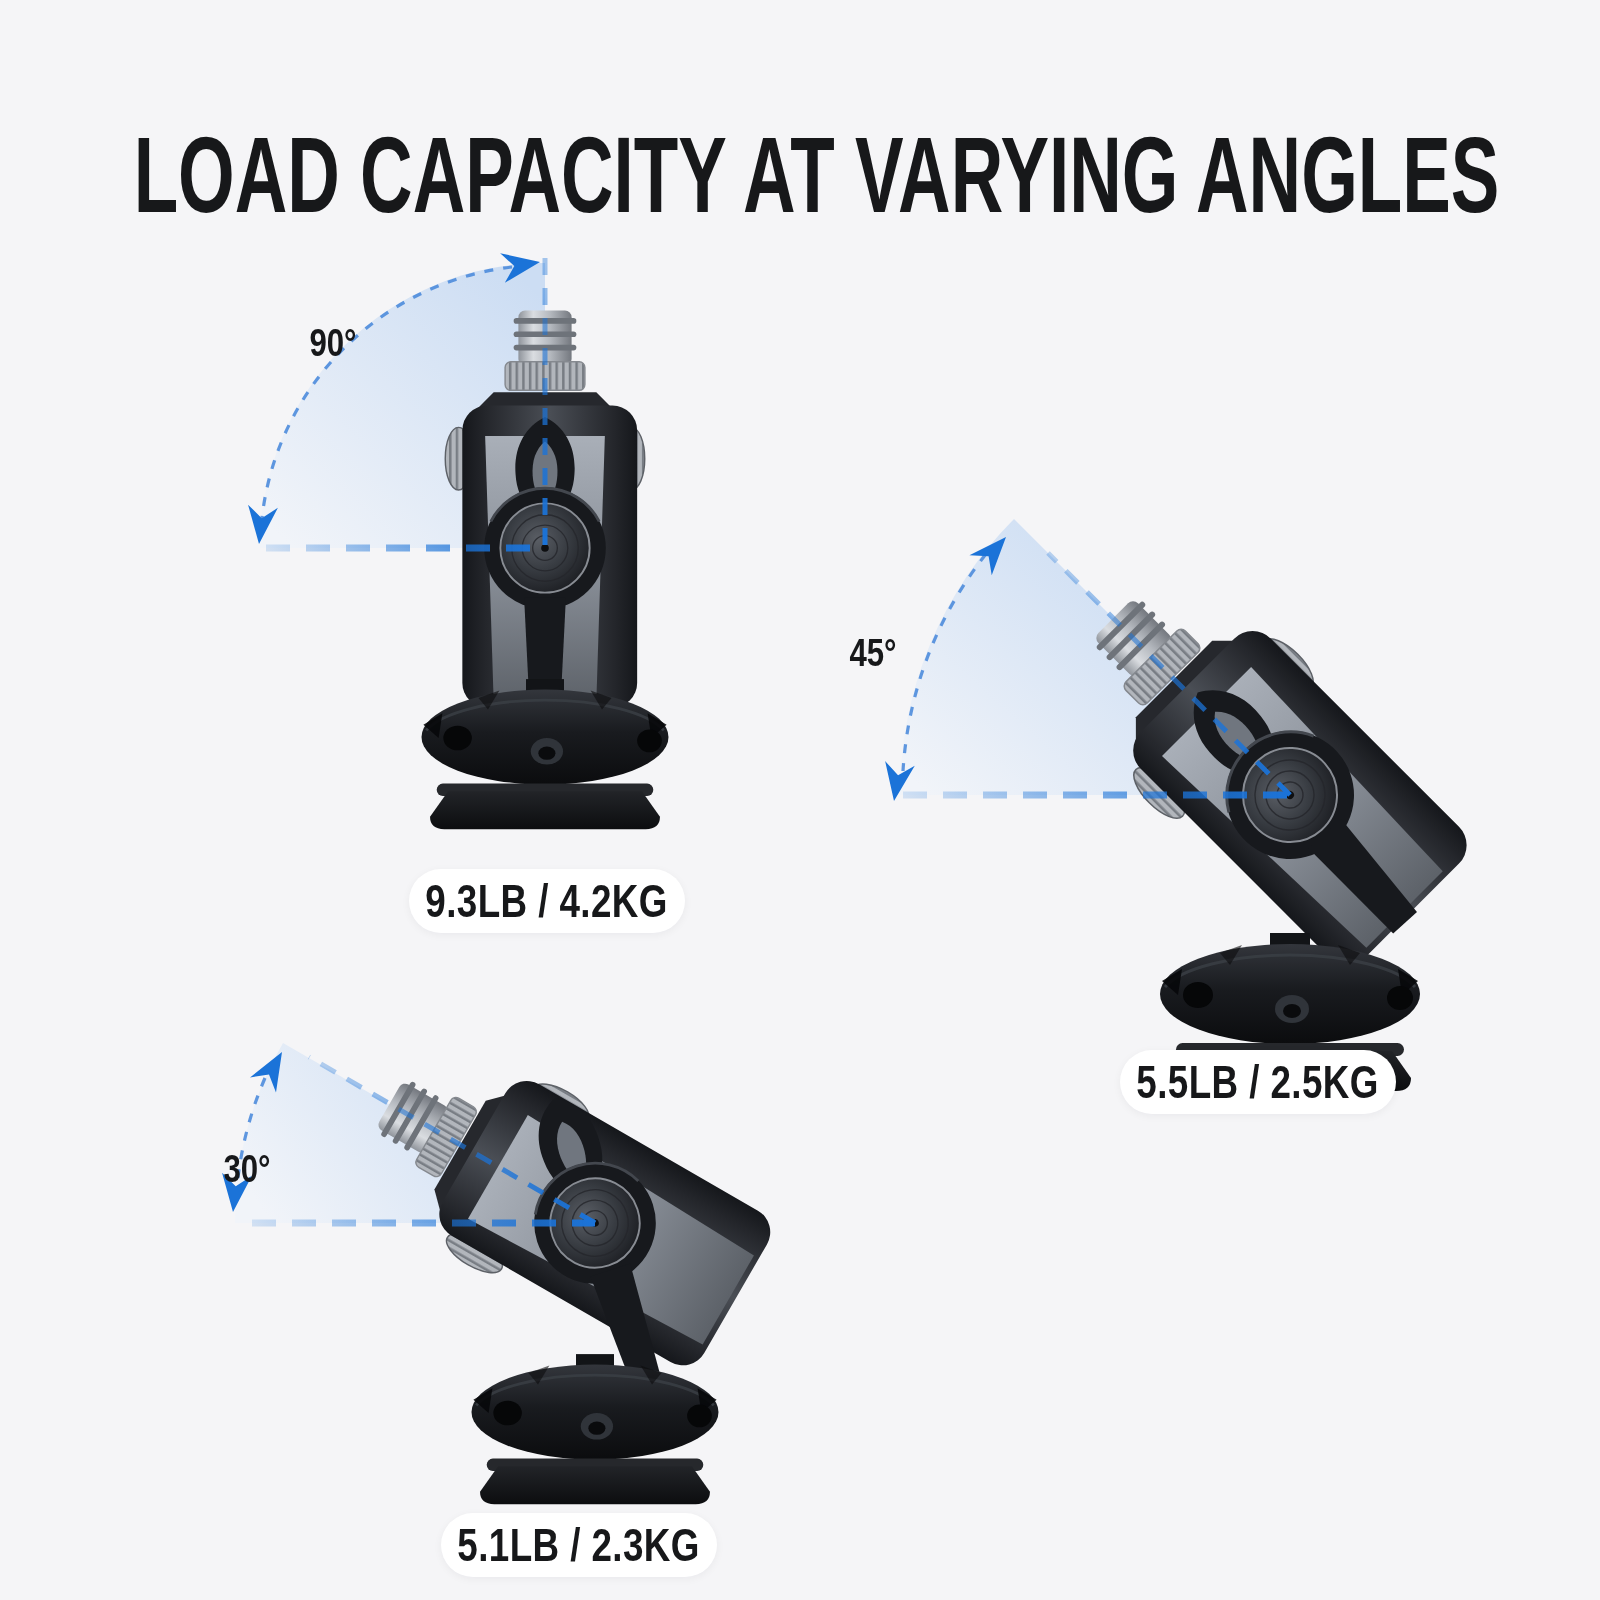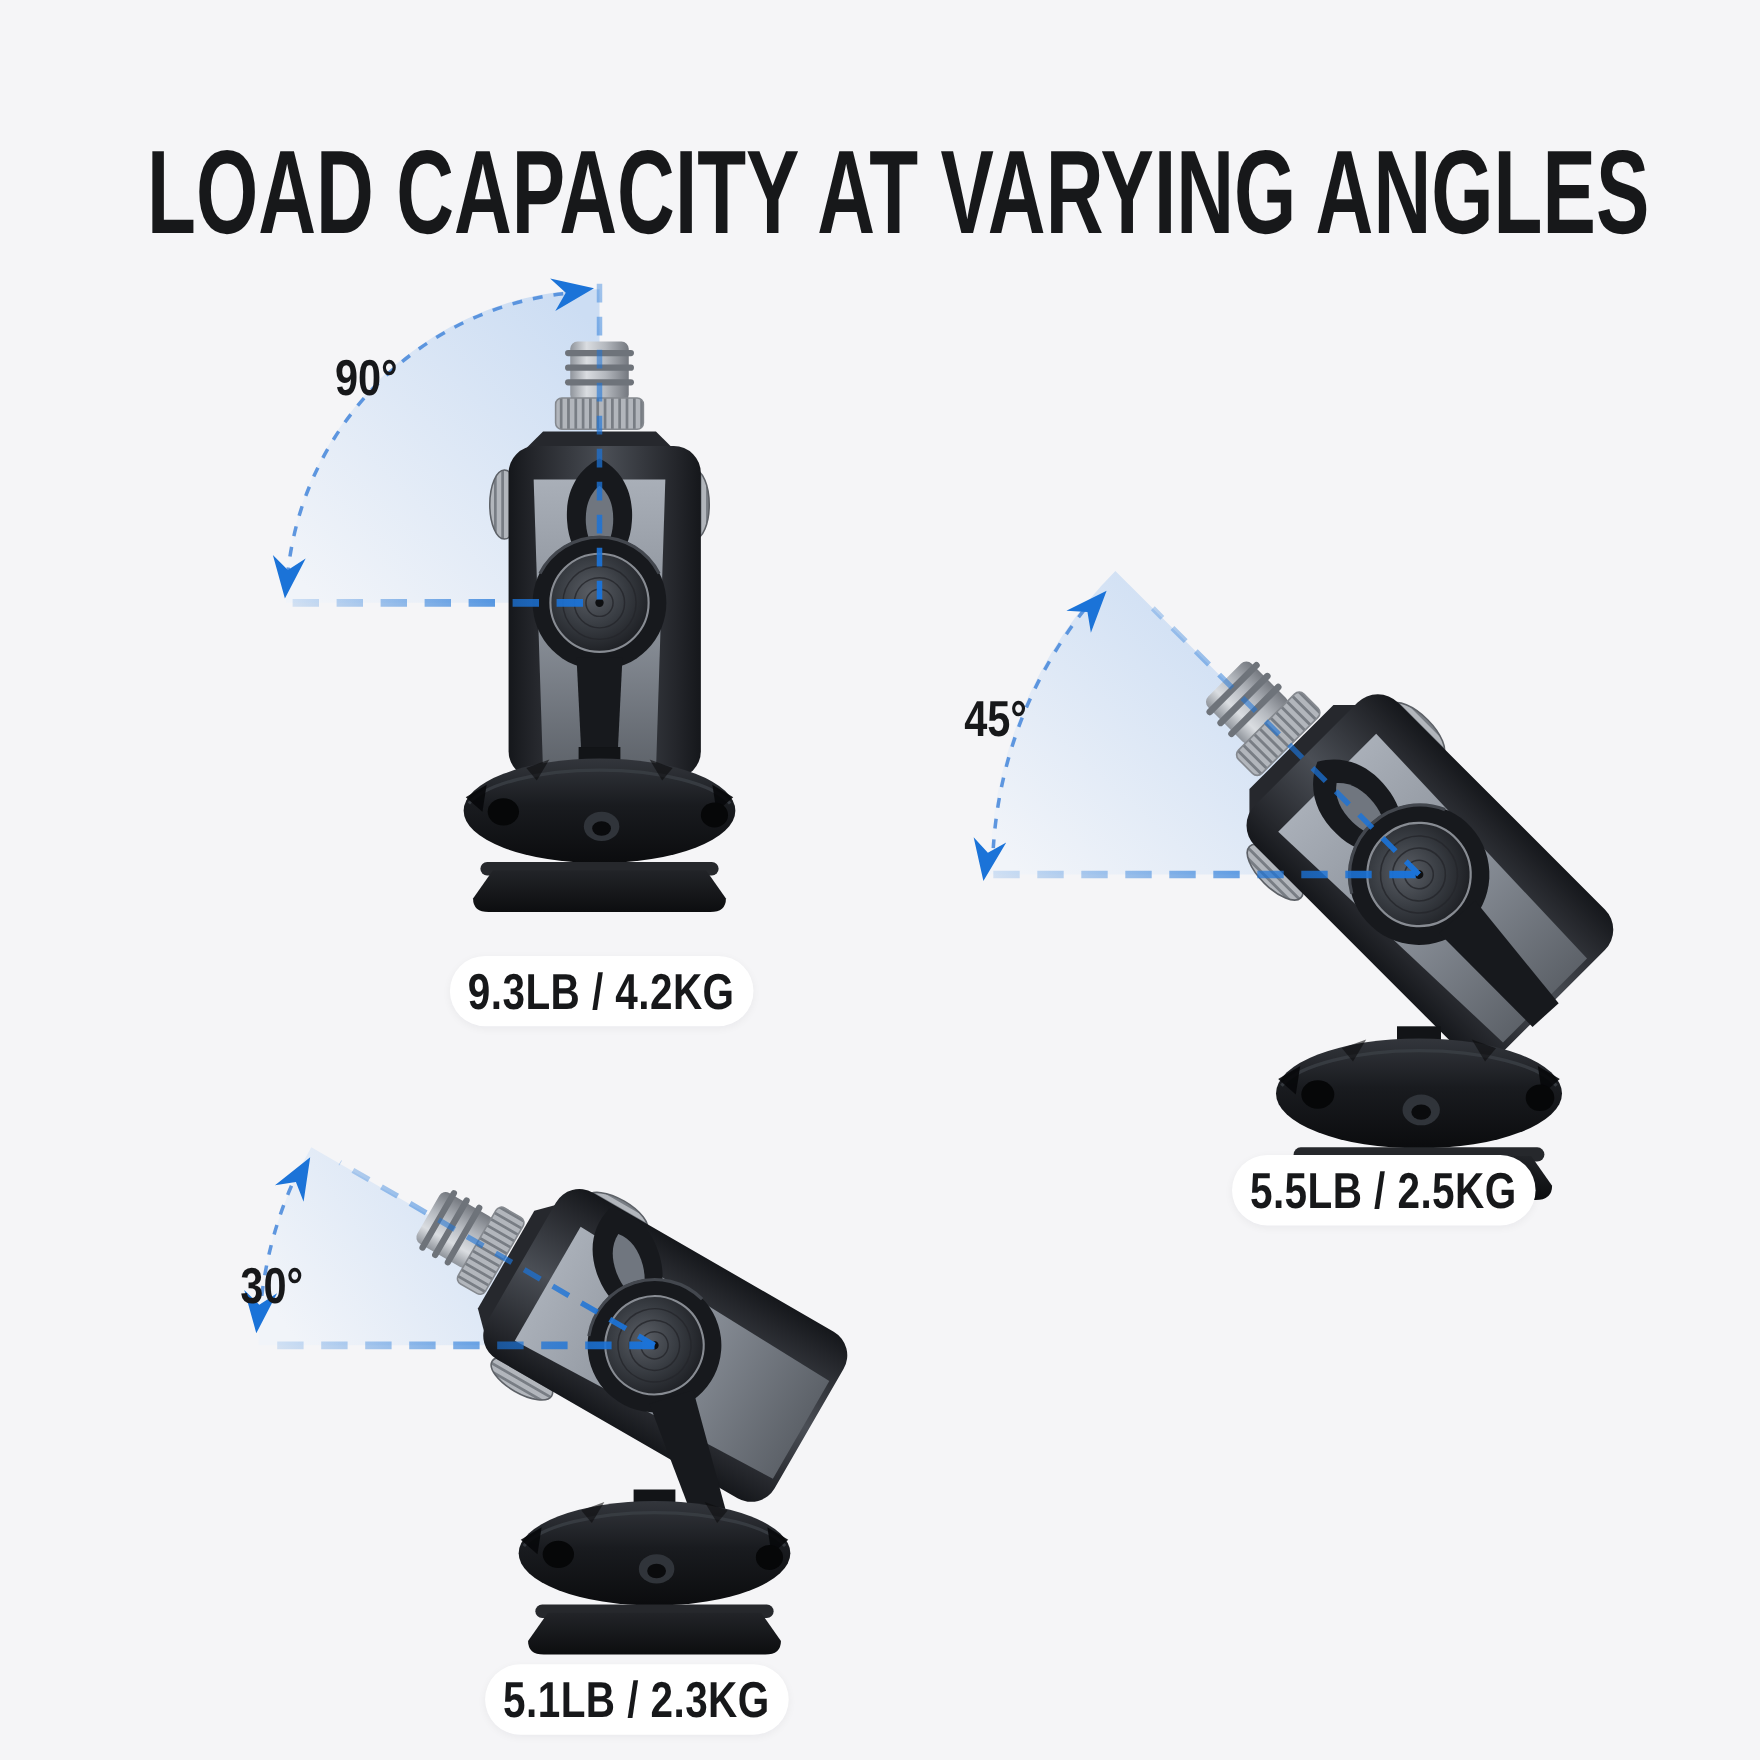--- a/index.html
+++ b/index.html
@@ -18,21 +18,21 @@
     display:flex;align-items:center;justify-content:center;margin:16px;
     font-size:104px;font-weight:700;letter-spacing:0;
   }
   .title .cx{
     display:inline-block;white-space:nowrap;
     transform:scaleX(0.70) scaleY(1.04);transform-origin:50% 50%;
   }
   svg.scene{position:absolute;left:0;top:0;width:1600px;height:1600px;}
   .angle-label{
     position:absolute;transform:translate(-50%,-50%);
-    font-size:46px;font-weight:700;color:var(--ink);line-height:1;
+    font-size:38px;font-weight:700;color:var(--ink);line-height:1;
   }
   .angle-label .cx{display:inline-block;transform:scaleX(0.82);white-space:nowrap;}
   .pill{
     position:absolute;transform:translate(-50%,-50%);
     width:276px;height:64px;border-radius:44px;background:var(--pill_bg);
     display:flex;align-items:center;justify-content:center;
     box-shadow:0 2px 8px rgba(20,25,40,0.05);
   }
   .pill .cx{
     font-size:46px;font-weight:700;color:var(--ink);letter-spacing:0.5px;
@@ -231,21 +231,21 @@
     <g fill="none">
       <line x1="595" y1="1223" x2="309" y2="1057" stroke="url(#gA3)" stroke-width="5" stroke-dasharray="17 13"></line>
       <line x1="252" y1="1223" x2="595" y2="1223" stroke="url(#gH3)" stroke-width="7" stroke-dasharray="24 16"></line>
       <path d="M265 1078 A360 360 0 0 0 236 1200" stroke="#4e8cdb" stroke-opacity="0.9" stroke-width="3.2" stroke-dasharray="9 10"></path>
       <use href="#arrowHead" fill="#1b73d8" transform="translate(282 1052) rotate(-60)"></use>
       <use href="#arrowHead" fill="#1b73d8" transform="translate(233 1212) rotate(96)"></use>
     </g>
   </svg>
 
   <div class="angle-label" style="left:333px;top:343px;"><span class="cx">90°</span></div>
-  <div class="angle-label" style="left:905px;top:653px;"><span class="cx">45°</span></div>
+  <div class="angle-label" style="left:873px;top:653px;"><span class="cx">45°</span></div>
   <div class="angle-label" style="left:247px;top:1169px;"><span class="cx">30°</span></div>
 
   <div class="pill" style="left:547px;top:891px;margin-top:10px;">
       <span class="cx">9.3LB / 4.2KG</span>
     </div>
   <div class="pill" style="left:1258px;top:1082px;">
       <span class="cx">5.5LB / 2.5KG</span>
     </div>
   <div class="pill" style="left:579px;top:1545px;">
       <span class="cx">5.1LB / 2.3KG</span>

